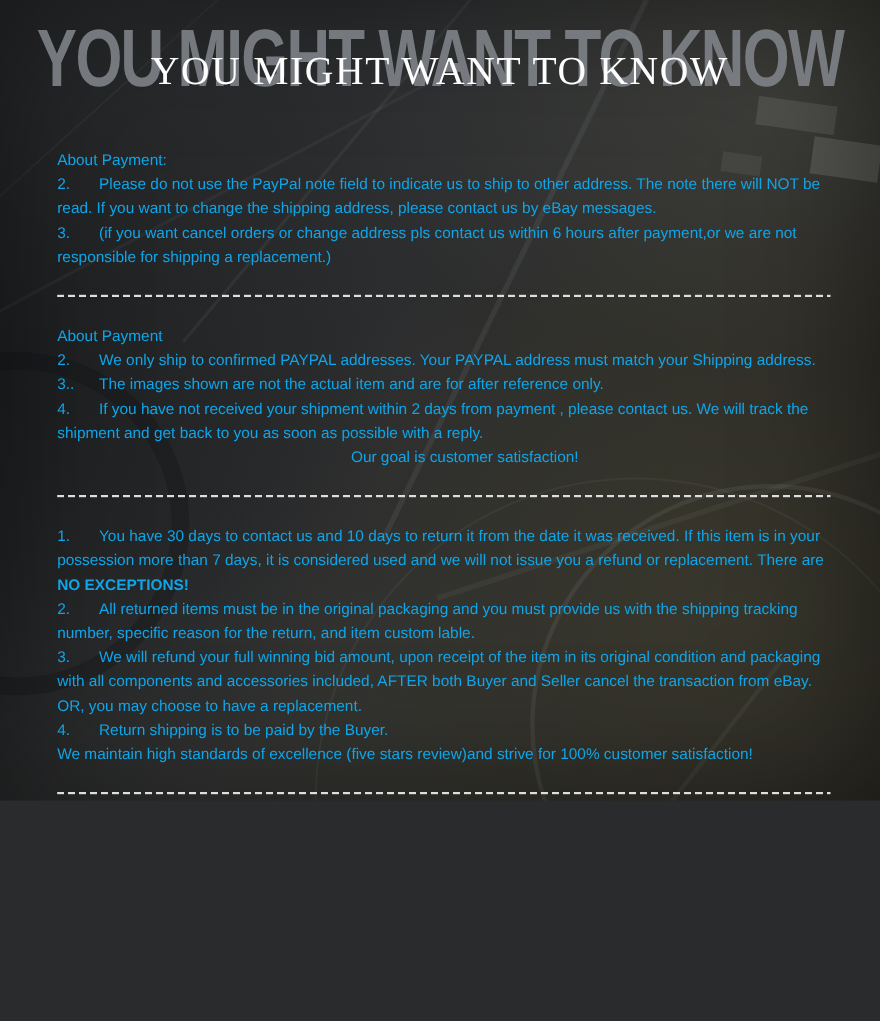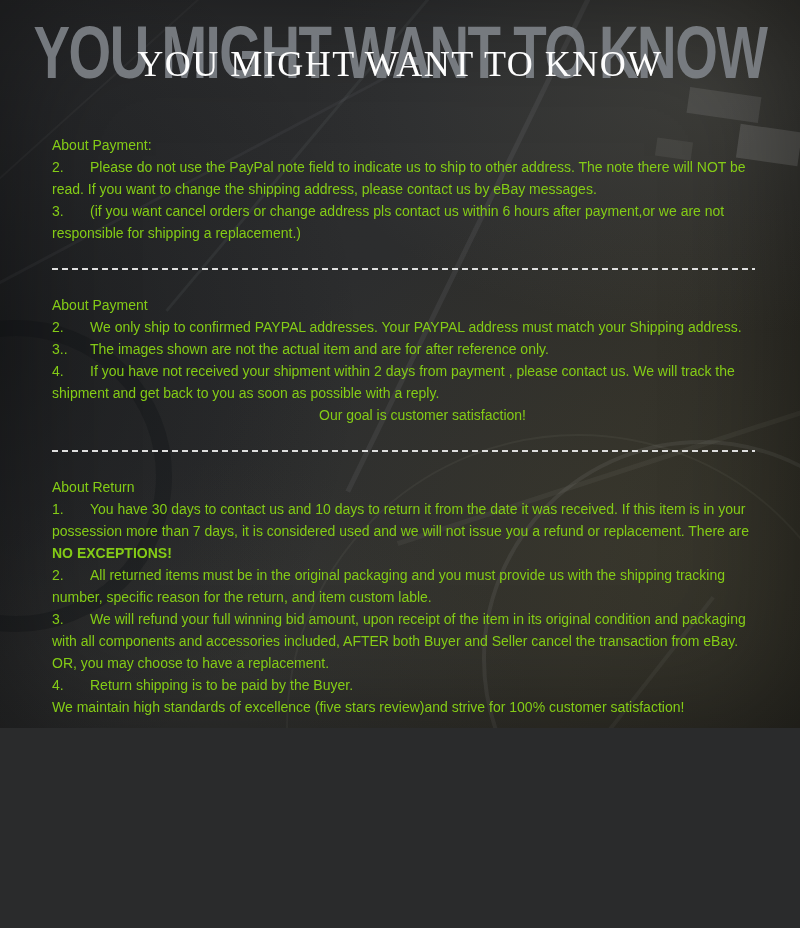--- a/index.html
+++ b/index.html
@@ -45,21 +45,21 @@
   .title{
     position:absolute;left:0;right:0;top:46px;margin:0;text-align:center;
     font-family:"Liberation Serif","DejaVu Serif",serif;font-weight:400;
     font-size:36px;line-height:1;letter-spacing:1.5px;color:#fdfdfd;
   }
 
   
   .content{
     position:relative;z-index:2;
     padding:4px 45px 0 52px;
-    color:#84cc16;font-size:14px;line-height:22px;
+    color:#0ea5e9;font-size:14px;line-height:22px;
   }
   .content p{margin:0;}
   .item .num{display:inline-block;width:38px;}
   .indent{text-indent:38px;text-align:center;}
   .strong{font-weight:700;}
   .divider{
     height:2px;margin:24px 0;border:none;
     background:repeating-linear-gradient(to right,#dedede 0 6px,transparent 6px 10px);
   }
 </style>
@@ -104,21 +104,20 @@
       <p class="heading">About Payment</p>
       <p class="item"><span class="num">2.</span><span>We only ship to confirmed PAYPAL addresses. Your PAYPAL address must match your Shipping address.</span></p>
       <p class="item"><span class="num">3..</span><span>The images shown are not the actual item and are for after reference only.</span></p>
       <p class="item"><span class="num">4.</span><span>If you have not received your shipment within 2 days from payment , please contact us. We will track the shipment and get back to you as soon as possible with a reply.</span></p>
       <p class="indent">Our goal is customer satisfaction!</p>
     </section>
 
     <hr class="divider">
 
     <section>
-      <p class="heading">About Return</p>
       <p class="item"><span class="num">1.</span><span>You have 30 days to contact us and 10 days to return it from the date it was received. If this item is in your possession more than 7 days, it is considered used and we will not issue you a refund or replacement. There are </span><span class="strong">NO EXCEPTIONS!</span></p>
       <p class="item"><span class="num">2.</span><span>All returned items must be in the original packaging and you must provide us with the shipping tracking number, specific reason for the return, and item custom lable.</span></p>
       <p class="item"><span class="num">3.</span><span>We will refund your full winning bid amount, upon receipt of the item in its original condition and packaging with all components and accessories included, AFTER both Buyer and Seller cancel the transaction from eBay. OR, you may choose to have a replacement.</span></p>
       <p class="item"><span class="num">4.</span><span>Return shipping is to be paid by the Buyer.</span></p>
       <p>We maintain high standards of excellence (five stars review)and strive for 100% customer satisfaction!</p>
     </section>
 
     <hr class="divider">
 
     <section>

